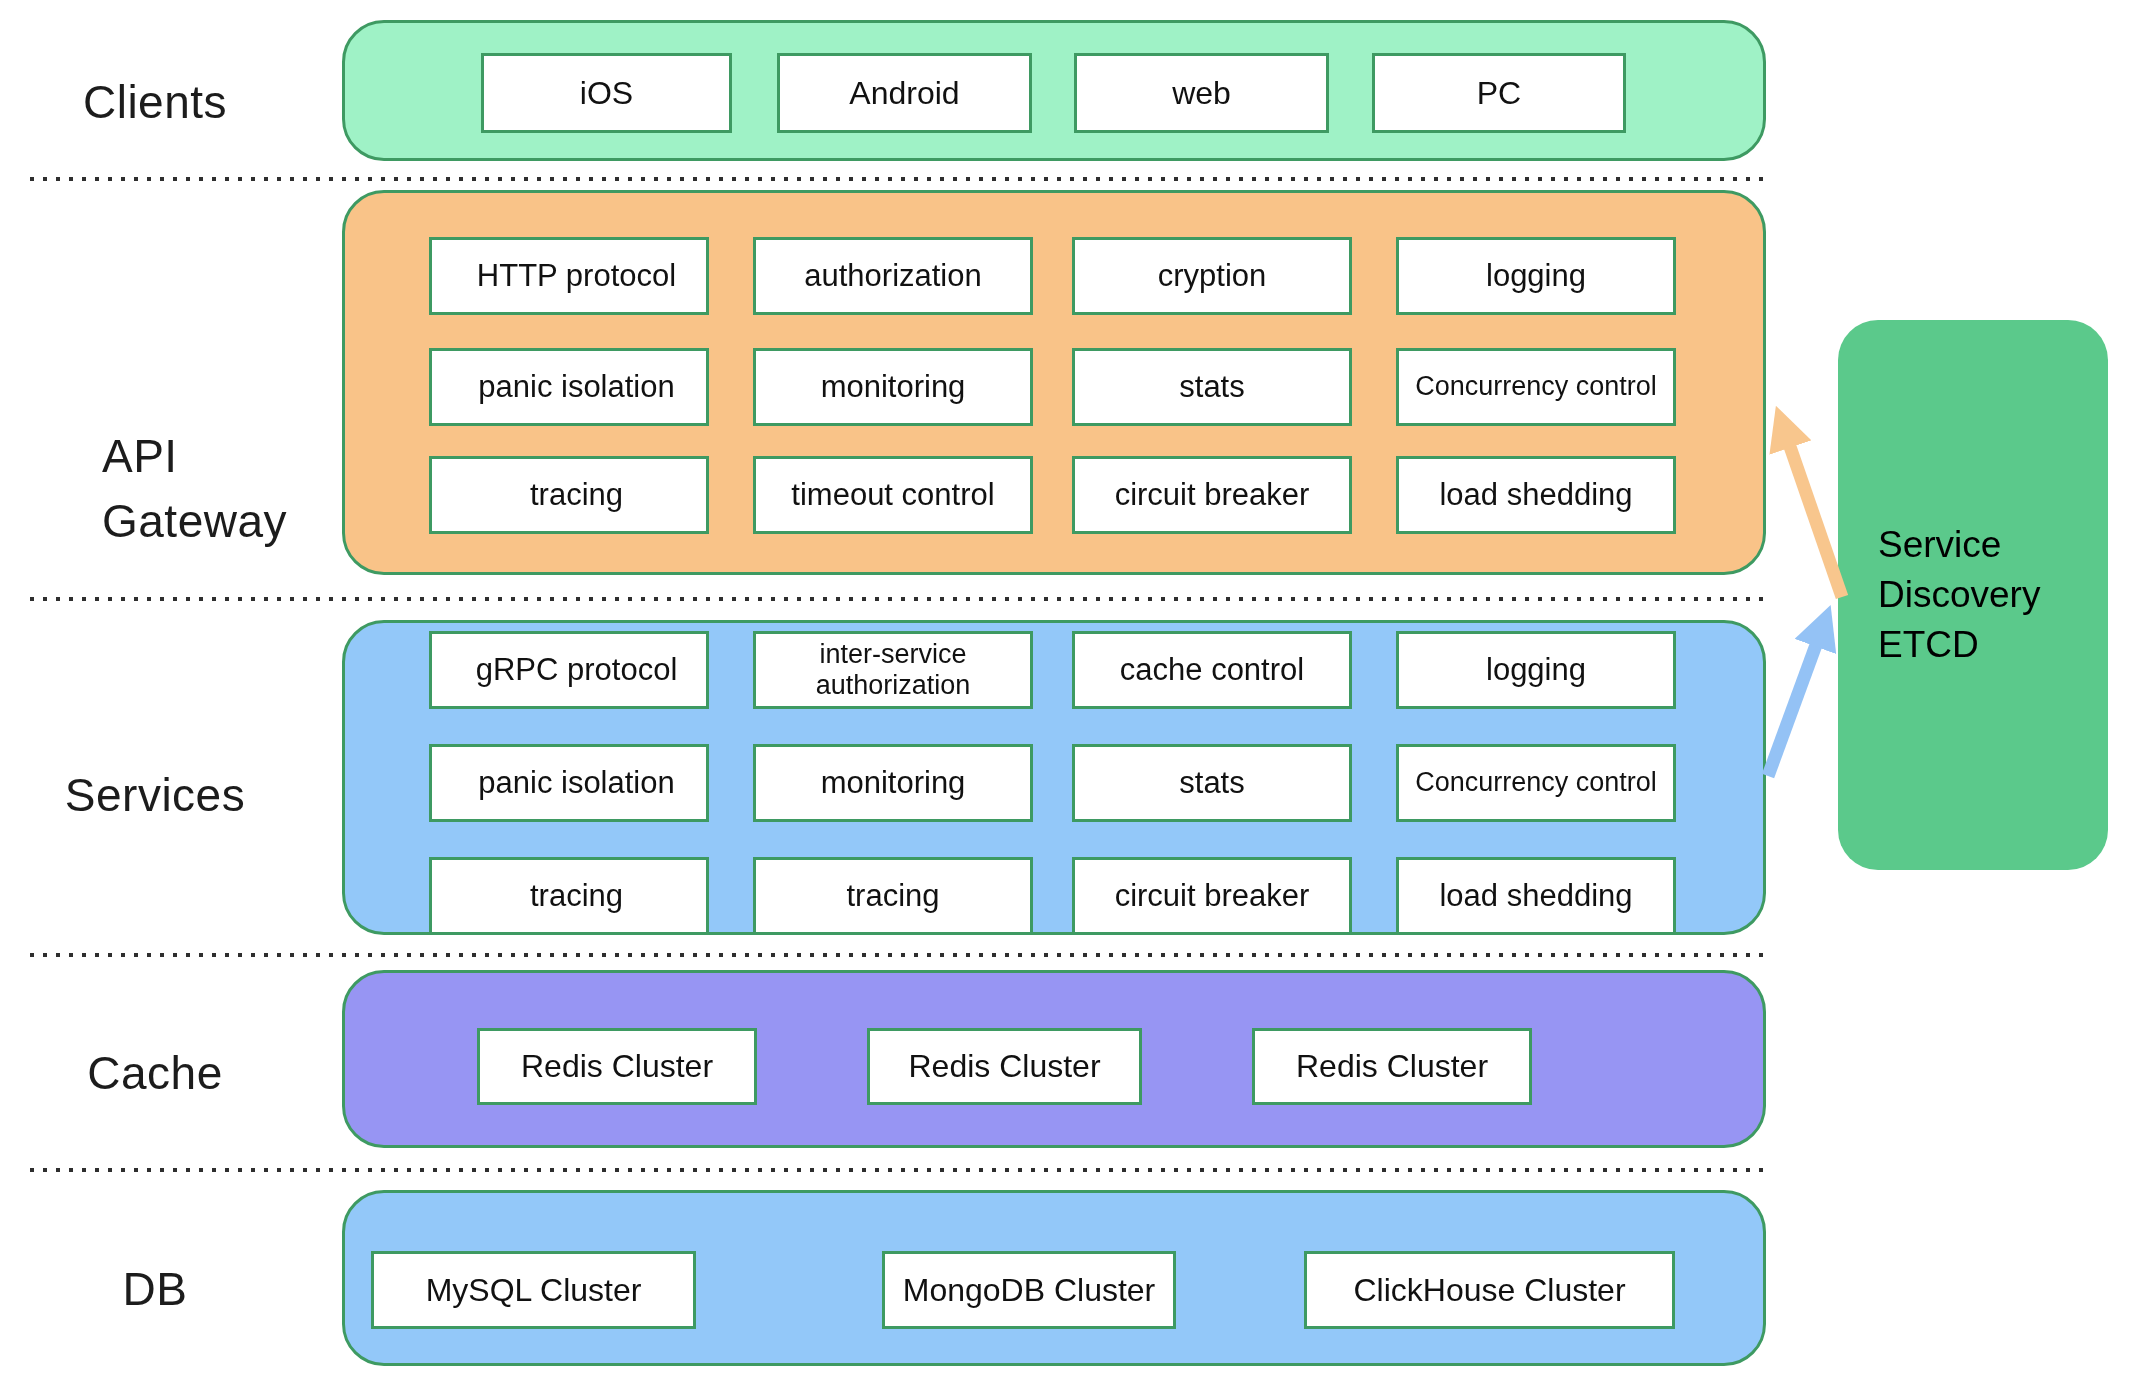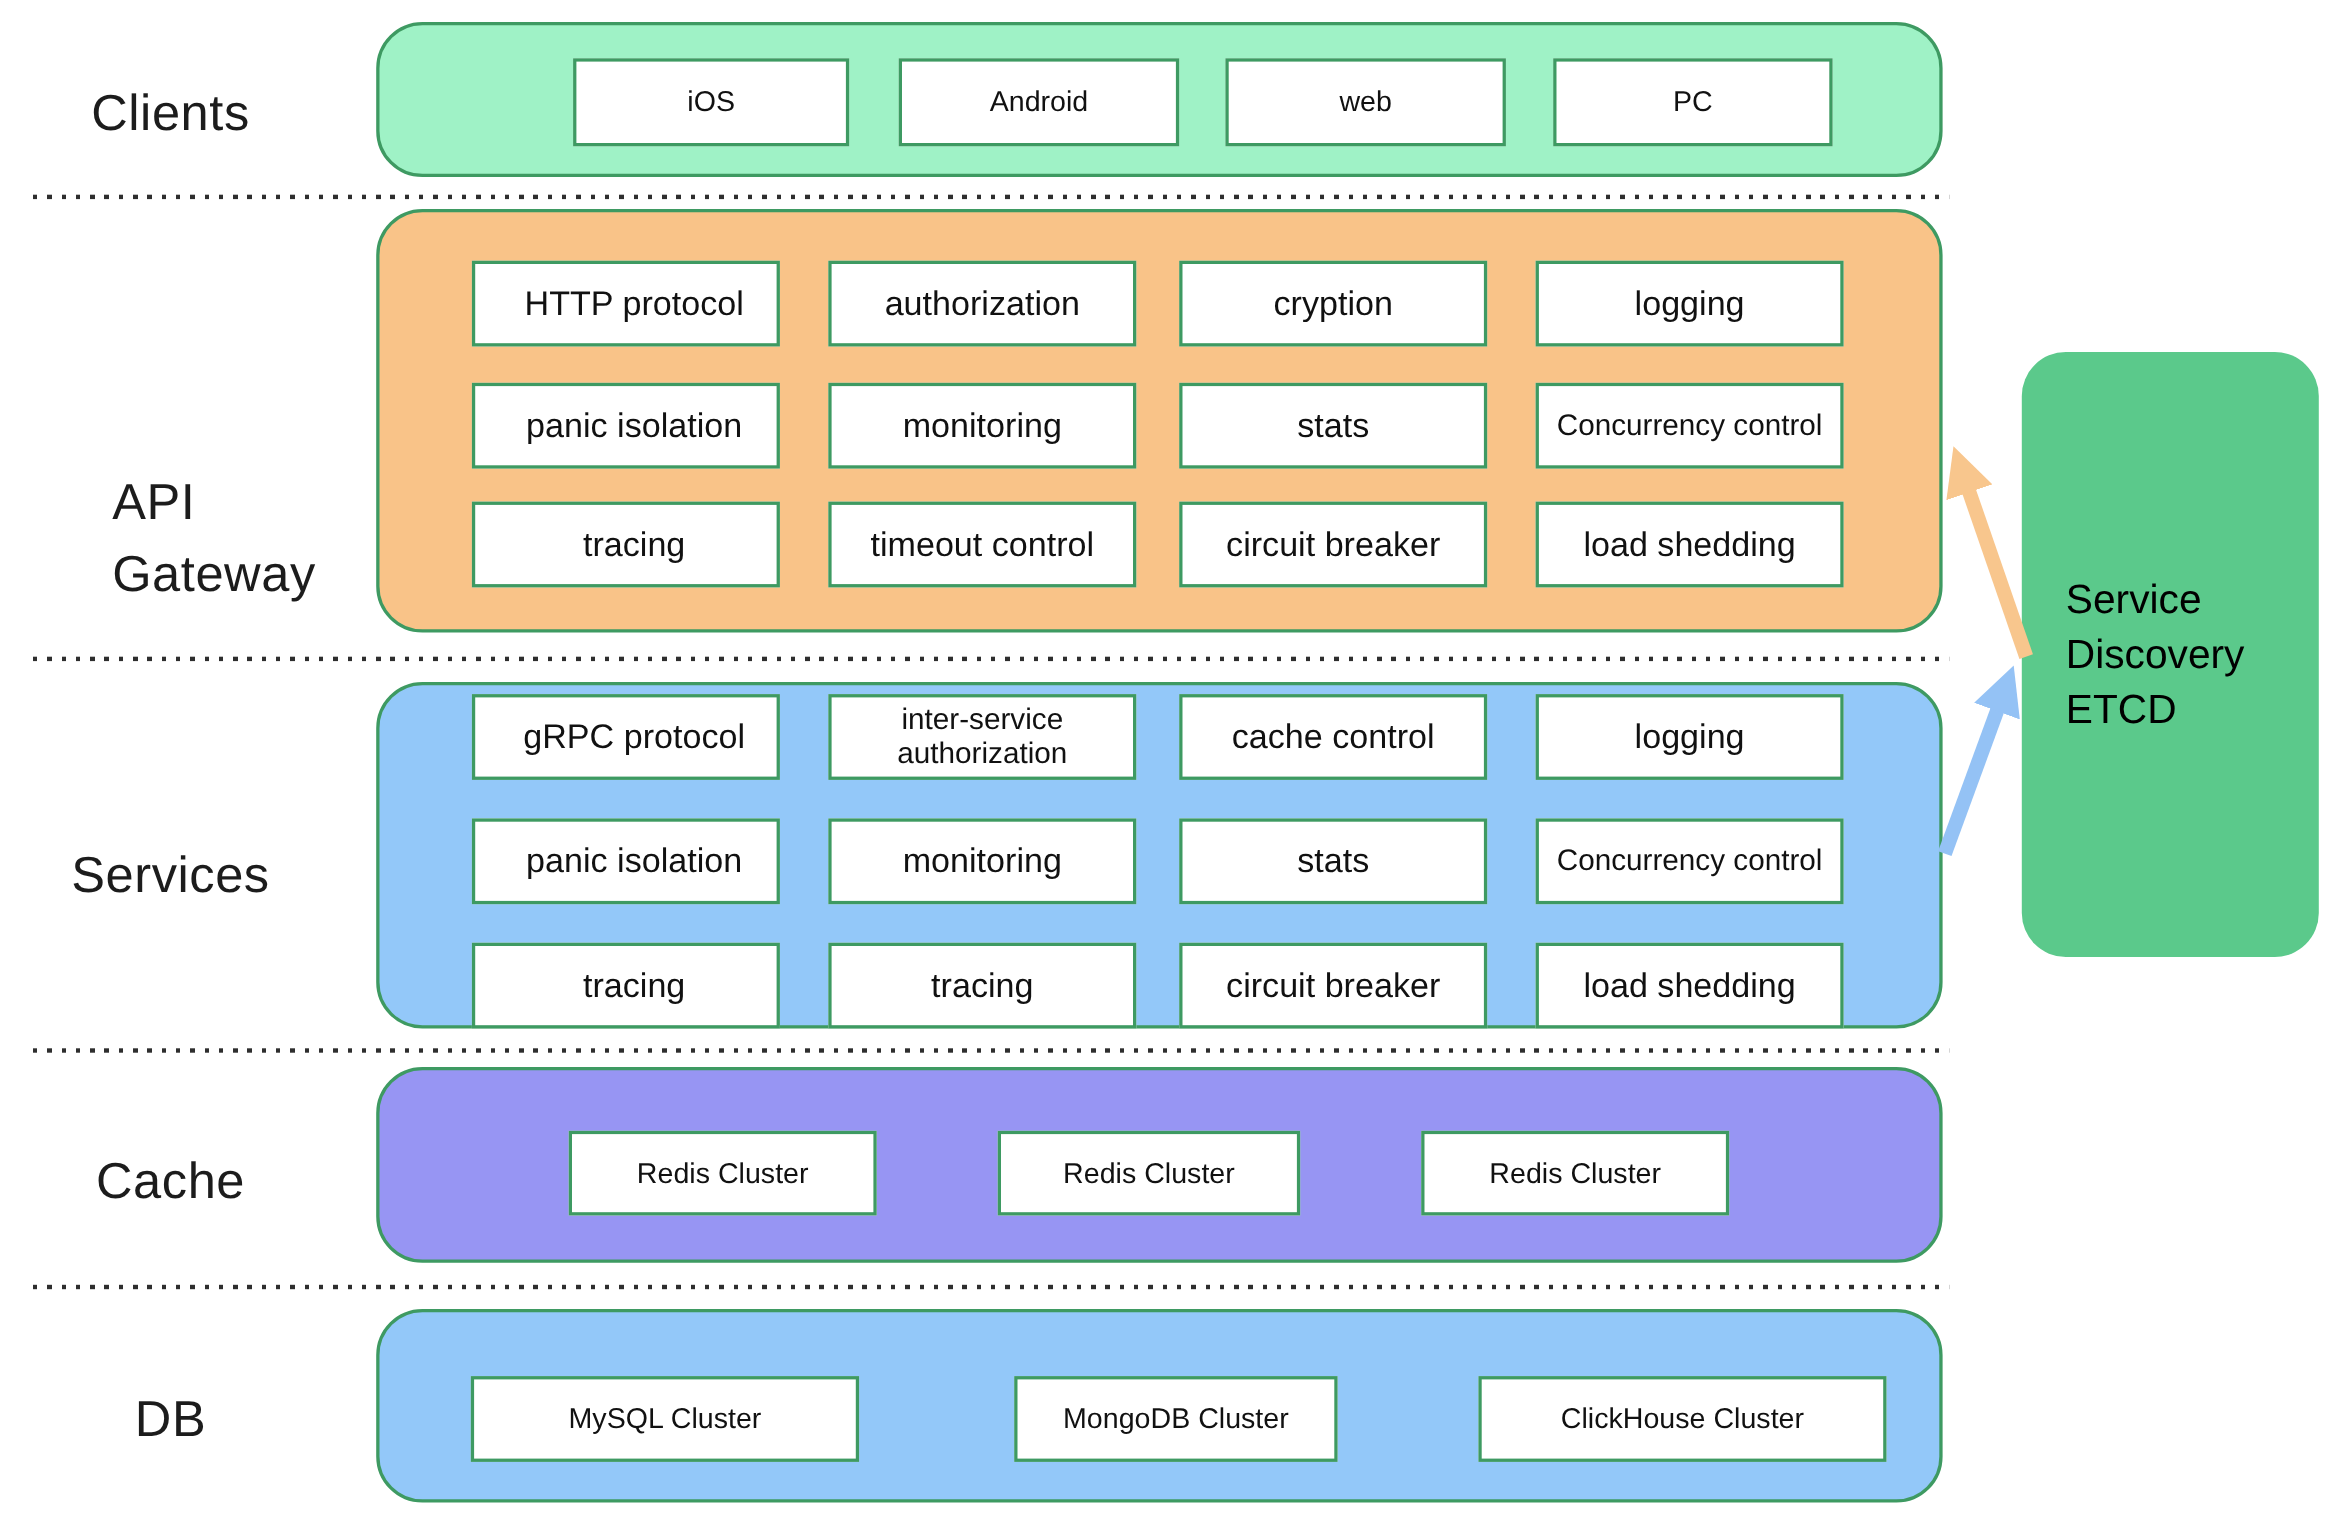--- a/index.html
+++ b/index.html
@@ -19,21 +19,21 @@
   .band.clients{top:20px;height:141px;background:#9ff2c6;}
   .band.api{top:190px;height:385px;background:#f9c388;}
   .band.services{top:620px;height:315px;background:#93c8f9;}
   .band.cache{top:970px;height:178px;background:#9795f3;}
   .band.db{top:1190px;height:176px;background:#93c8f9;}
 
   
   .wbox{position:absolute;background:#ffffff;border:3px solid #3e9a62;
     box-sizing:border-box;display:flex;align-items:center;justify-content:center;
     text-align:center;font-size:31px;color:#111;line-height:1.15;}
-  .wbox.big{font-size:26px;margin-left:40px;}
+  .wbox.big{font-size:32px;}
   .wbox.small{font-size:27px;padding:0 14px;}
 
   
   .c1{left:84px;width:280px;padding-left:15px;} .c2{left:408px;width:280px;text-align:center;}
   .c3{left:727px;width:280px;} .c4{left:1051px;width:280px;}
   .api .r1{top:44px;height:78px;} .api .r2{top:155px;height:78px;} .api .r3{top:263px;height:78px;}
   .services .r1{top:8px;height:78px;} .services .r2{top:121px;height:78px;} .services .r3{top:234px;height:78px;}
 
   
   .dotted{position:absolute;left:30px;width:1742px;height:4px;
@@ -105,21 +105,21 @@
     <div class="wbox c4 r3">load shedding</div>
   </div>
 
   <div class="band cache">
     <div class="wbox big" style="left:132px;top:55px;width:280px;height:77px">Redis Cluster</div>
     <div class="wbox big" style="left:522px;top:55px;width:275px;height:77px">Redis Cluster</div>
     <div class="wbox big" style="left:907px;top:55px;width:280px;height:77px">Redis Cluster</div>
   </div>
 
   <div class="band db">
-    <div class="wbox big" style="left:43px;top:58px;width:353px;height:78px">MySQL Cluster</div>
+    <div class="wbox big" style="left:26px;top:58px;width:325px;height:78px">MySQL Cluster</div>
     <div class="wbox big" style="left:537px;top:58px;width:294px;height:78px">MongoDB Cluster</div>
     <div class="wbox big" style="left:959px;top:58px;width:371px;height:78px">ClickHouse Cluster</div>
   </div>
 
   <div class="etcd">
     <div class="etcd-text">
       <div>Service</div>
       <div>Discovery</div>
       <div>ETCD</div>
     </div>

